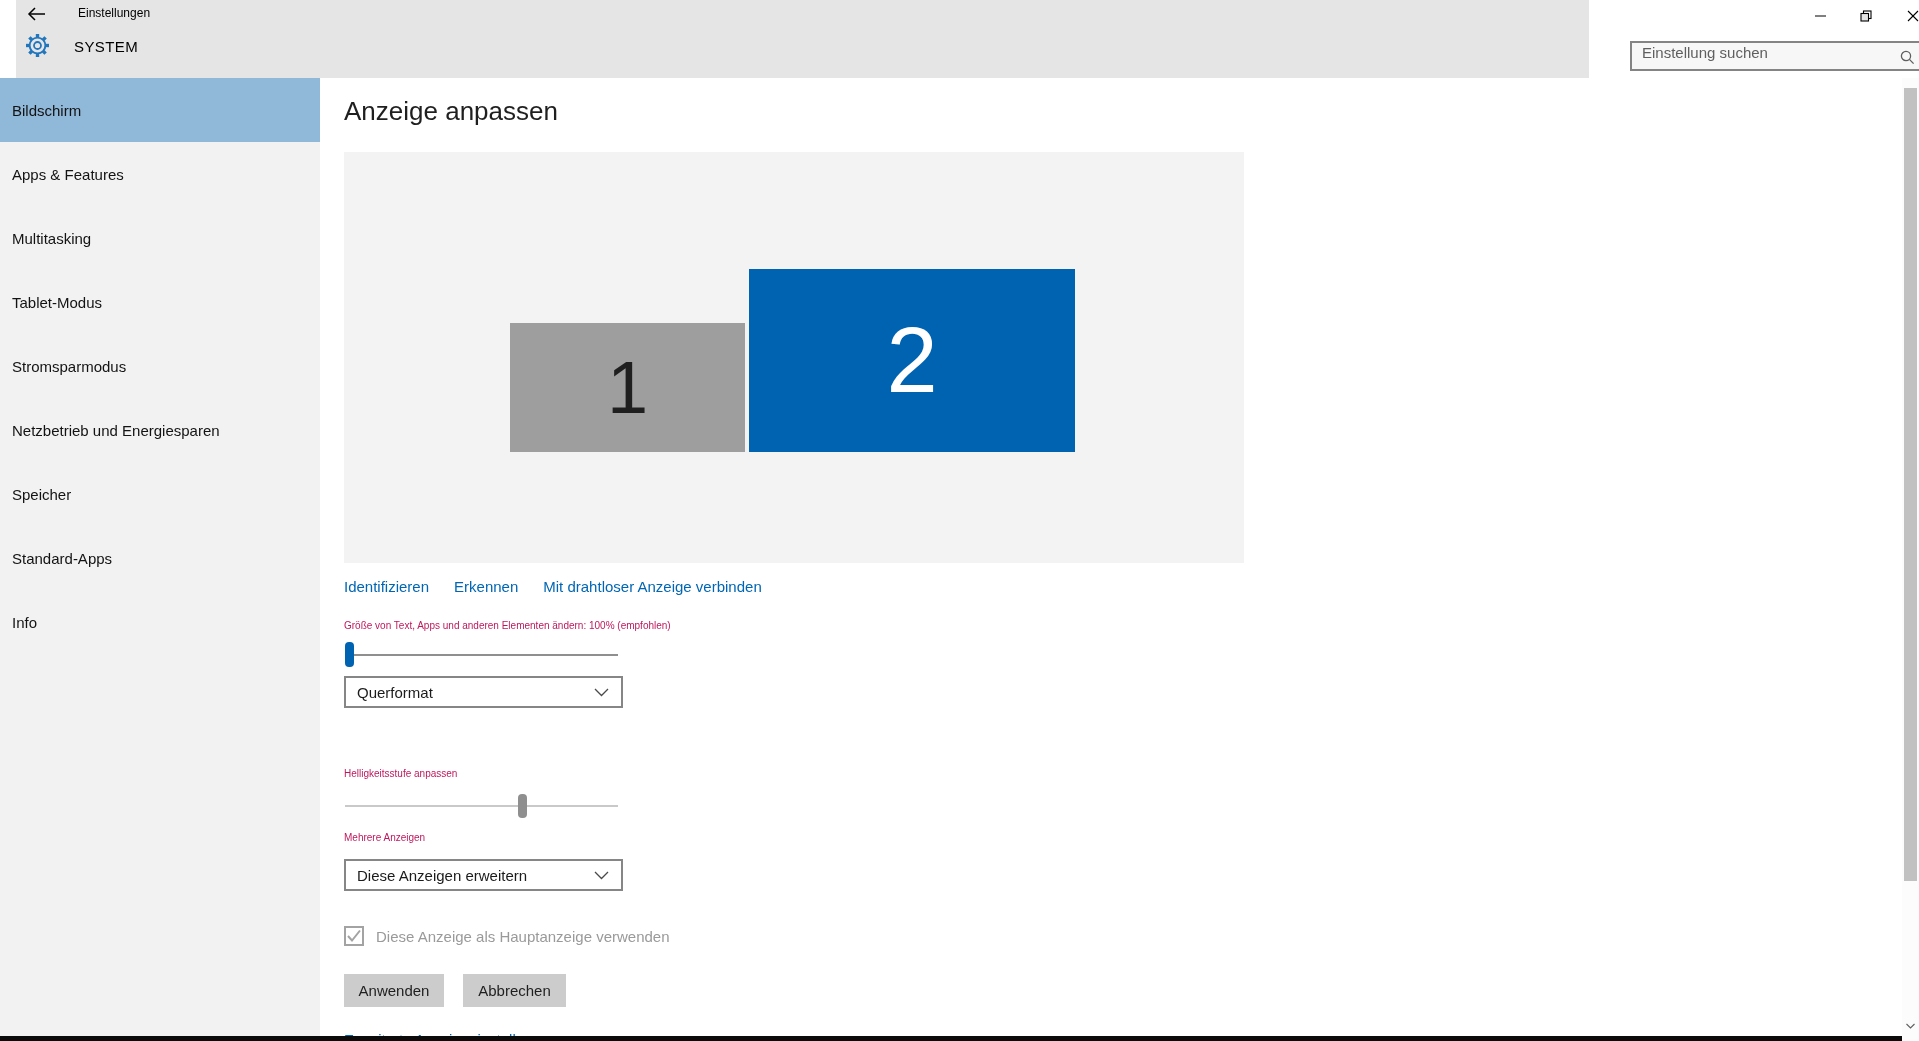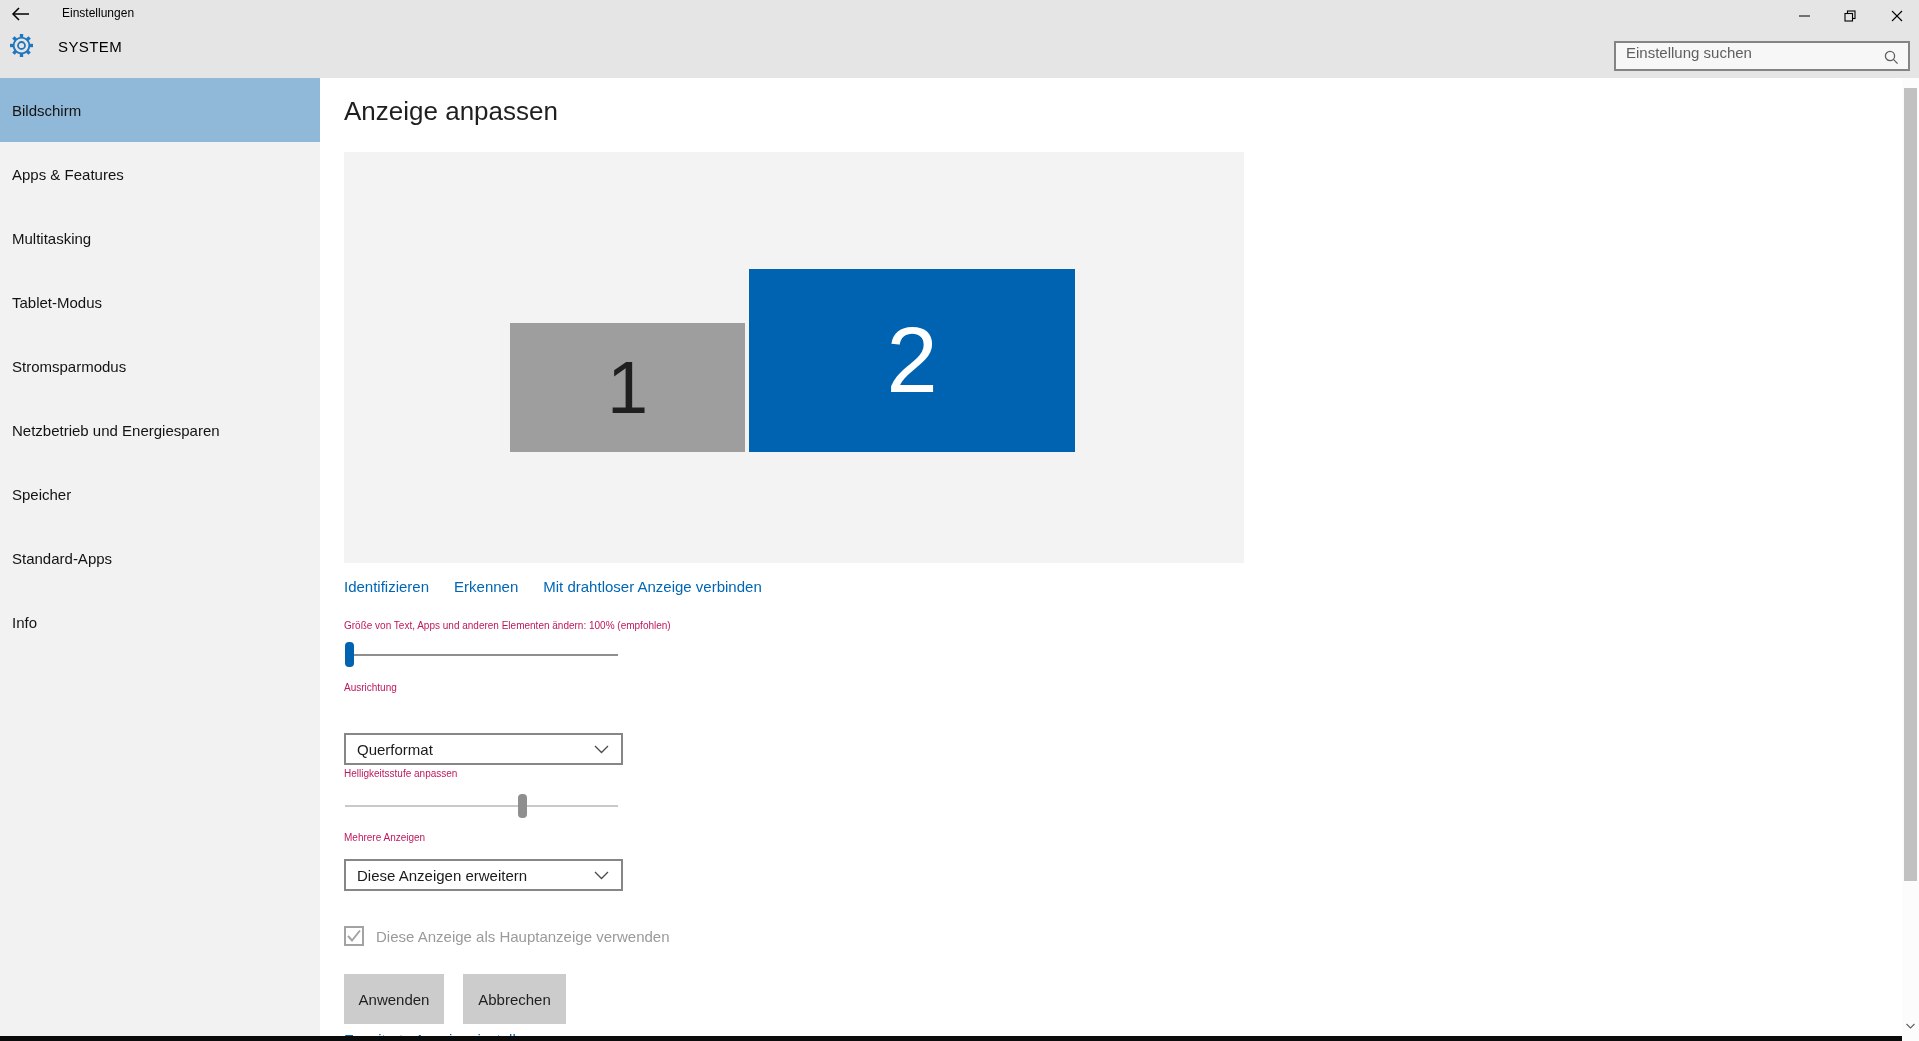--- a/index.html
+++ b/index.html
@@ -1,19 +1,19 @@
 <!DOCTYPE html>
 <html><head>
 <meta charset="utf-8">
 <style>
   html,body{margin:0;padding:0;background:#fff;}
   .app{position:relative;width:1919px;height:1041px;background:#ffffff;overflow:hidden;
        font-family:"Liberation Sans","DejaVu Sans",sans-serif;color:#1f1f1f;}
   
-  .header{position:absolute;left:0;top:0;width:1919px;height:78px;background:#e5e5e5;}
+  .header{position:absolute;left:16px;top:0;width:1573px;height:78px;background:#e5e5e5;}
   .back-btn{position:absolute;left:10px;top:5px;width:26px;height:22px;cursor:pointer;}
   .win-title{position:absolute;left:62px;top:6px;font-size:12px;color:#000;}
   .gear{position:absolute;left:8px;top:32px;width:27px;height:27px;}
   .section-title{position:absolute;left:58px;top:38px;font-size:15px;color:#000;letter-spacing:.4px;}
   .winbtn{position:absolute;top:6px;width:30px;height:20px;display:flex;align-items:center;justify-content:center;}
   .winbtn.min{left:1790px;} .winbtn.res{left:1835px;} .winbtn.close{left:1882px;}
   .searchbox{position:absolute;left:1614px;top:41px;width:296px;height:30px;box-sizing:border-box;
              border:2px solid #848484;background:#f7f7f7;}
   .searchbox input{position:absolute;left:0;top:0;width:100%;height:100%;border:none;outline:none;
              background:transparent;font-family:inherit;font-size:15px;color:#444;
@@ -37,25 +37,25 @@
   .slider .track{position:absolute;left:0;right:0;top:12px;height:2px;}
   .slider.s1 .track{background:#8f8f8f;}
   .slider.s2 .track{background:#c9c9c9;}
   .slider .thumb{position:absolute;width:9px;border-radius:4px;cursor:pointer;}
   .slider.s1 .thumb{top:0;height:25px;background:#0063b1;}
   .slider.s2 .thumb{top:1px;height:24px;background:#8f8f8f;}
   .dropdown{position:absolute;left:344px;width:279px;height:32px;box-sizing:border-box;
             border:2px solid #868686;background:#fff;display:flex;align-items:center;cursor:pointer;}
   .dropdown .dd-text{margin-left:11px;font-size:15px;color:#1b1b1b;flex:1;}
   .dropdown svg{margin-right:12px;}
-  .dd1{top:733px;gap:14px;} .dd2{top:859px;}
+  .dd1{top:676px;gap:14px;} .dd2{top:859px;}
   .checkrow{position:absolute;left:344px;top:926px;display:flex;align-items:flex-start;}
   .checkbox{width:20px;height:20px;box-sizing:border-box;border:2px solid #a3a3a3;background:#fff;position:relative;}
   .checklabel{margin-left:12px;margin-top:2px;font-size:15px;color:#9a9a9a;}
-  .btn{position:absolute;top:974px;height:50px;background:#cccccc;border:none;
+  .btn{position:absolute;top:974px;height:33px;background:#cccccc;border:none;
        font-family:inherit;font-size:15px;color:#1f1f1f;cursor:pointer;}
   .btn.apply{left:344px;width:100px;}
   .btn.cancel{left:463px;width:103px;}
   .adv-link{position:absolute;left:344px;top:1031px;font-size:15px;color:#0066b4;cursor:pointer;}
   .bottom-strip{position:absolute;left:0;top:1036px;width:1902px;height:5px;background:#0b0b0b;}
   
   .scrollbar{position:absolute;left:1902px;top:78px;width:17px;height:963px;background:#fcfcfc;}
   .sb-thumb{position:absolute;left:2px;top:10px;width:13px;height:793px;background:#c1c1c1;cursor:pointer;}
   .sb-up{position:absolute;left:4px;top:3px;cursor:pointer;}
   .sb-down{position:absolute;left:4px;bottom:8px;cursor:pointer;}

